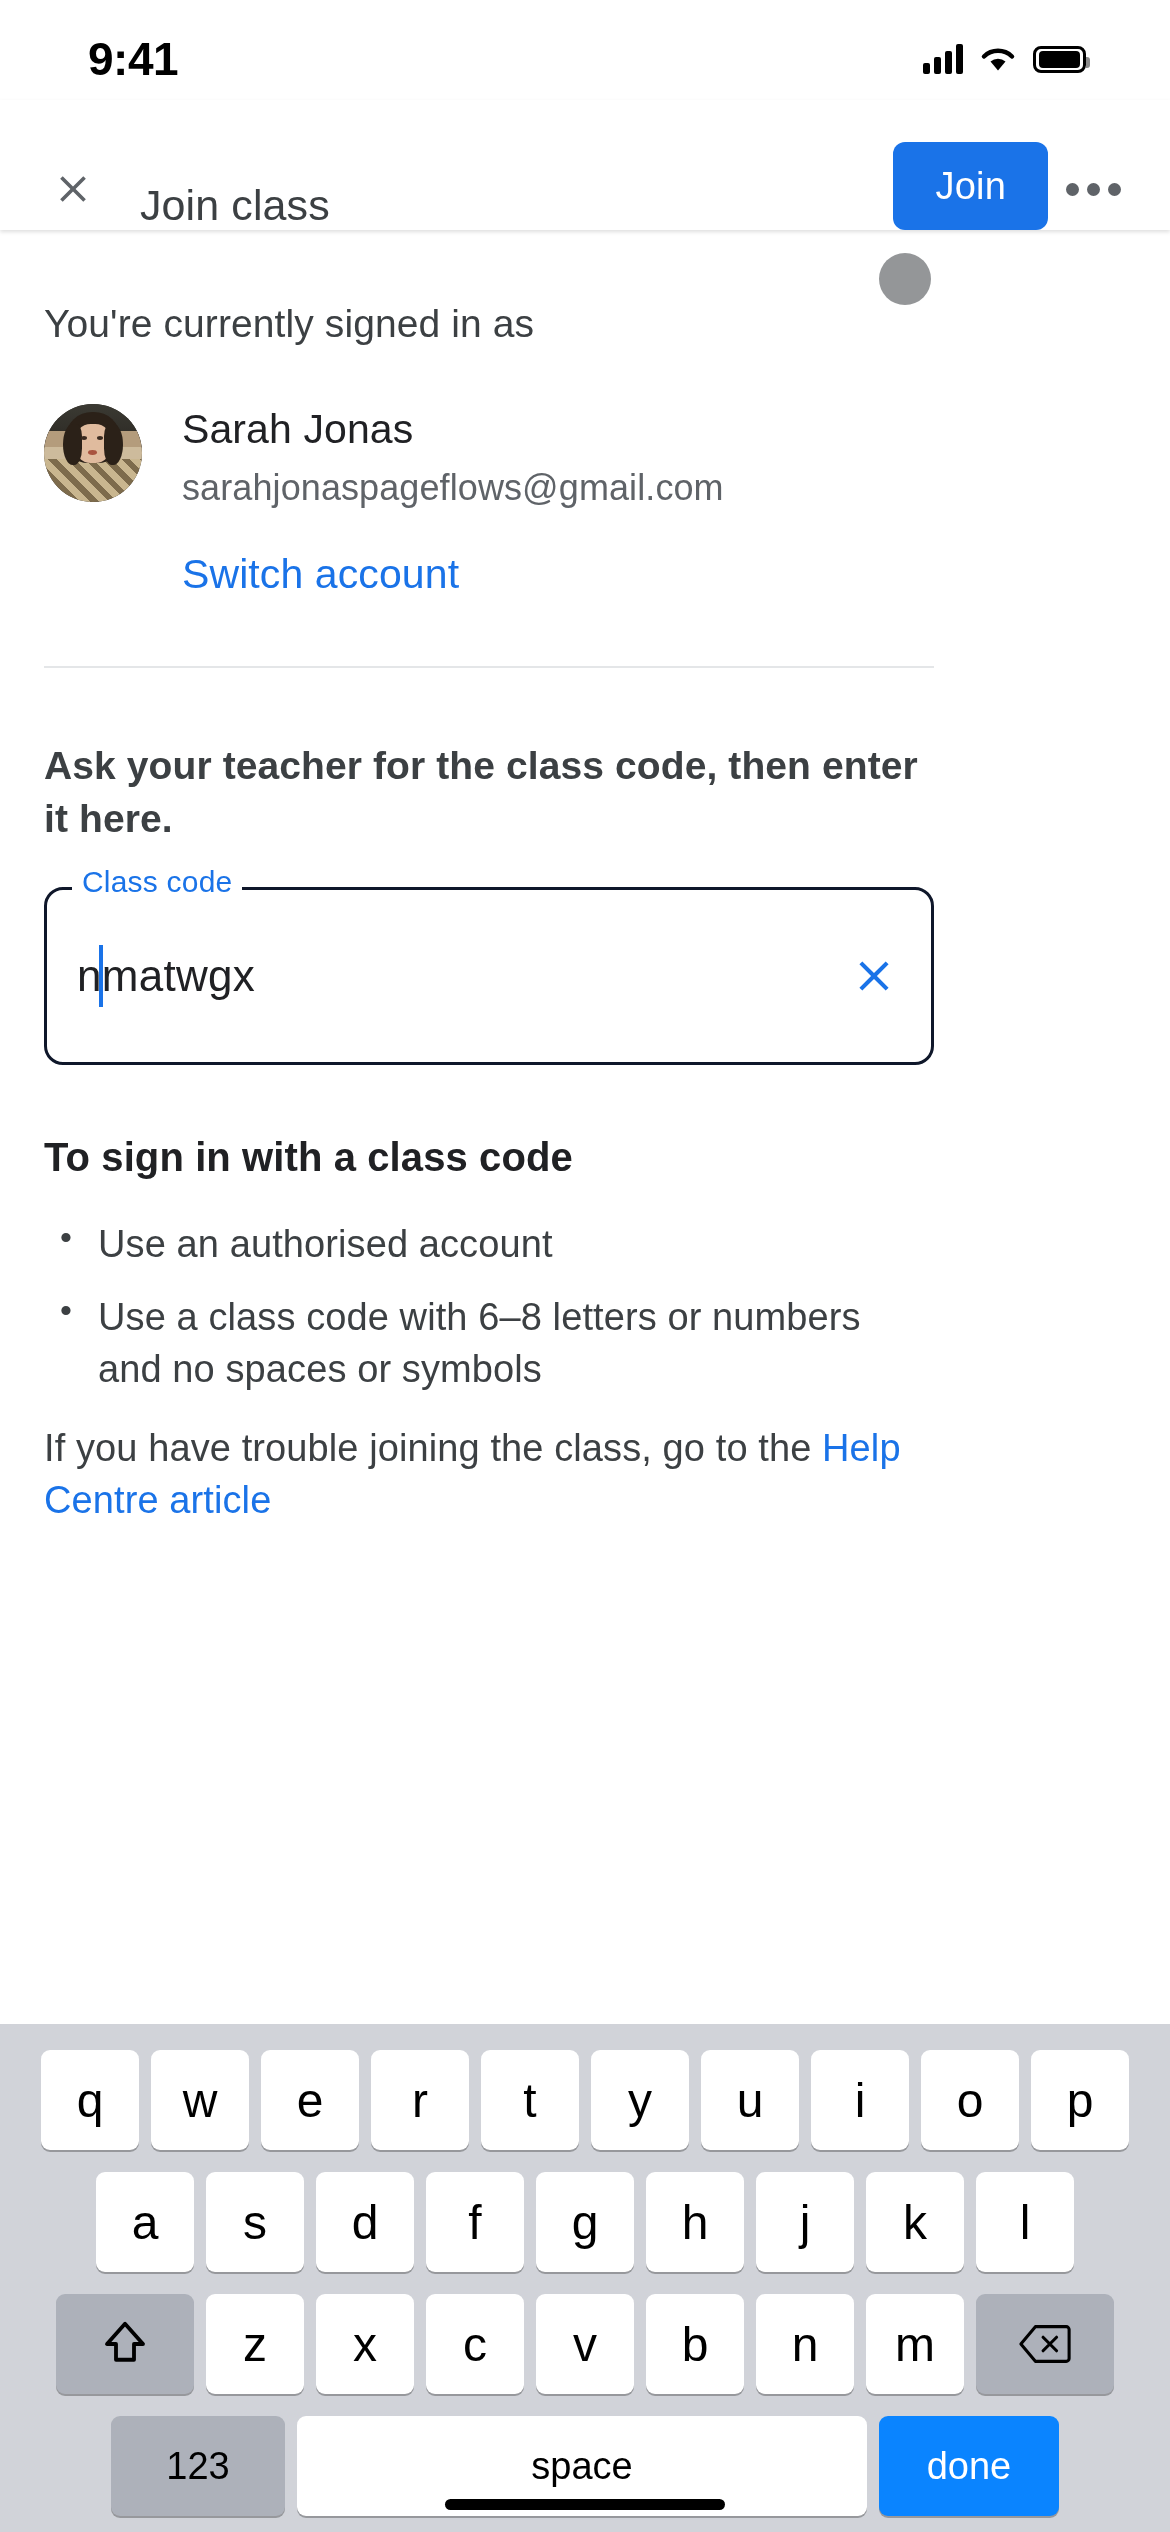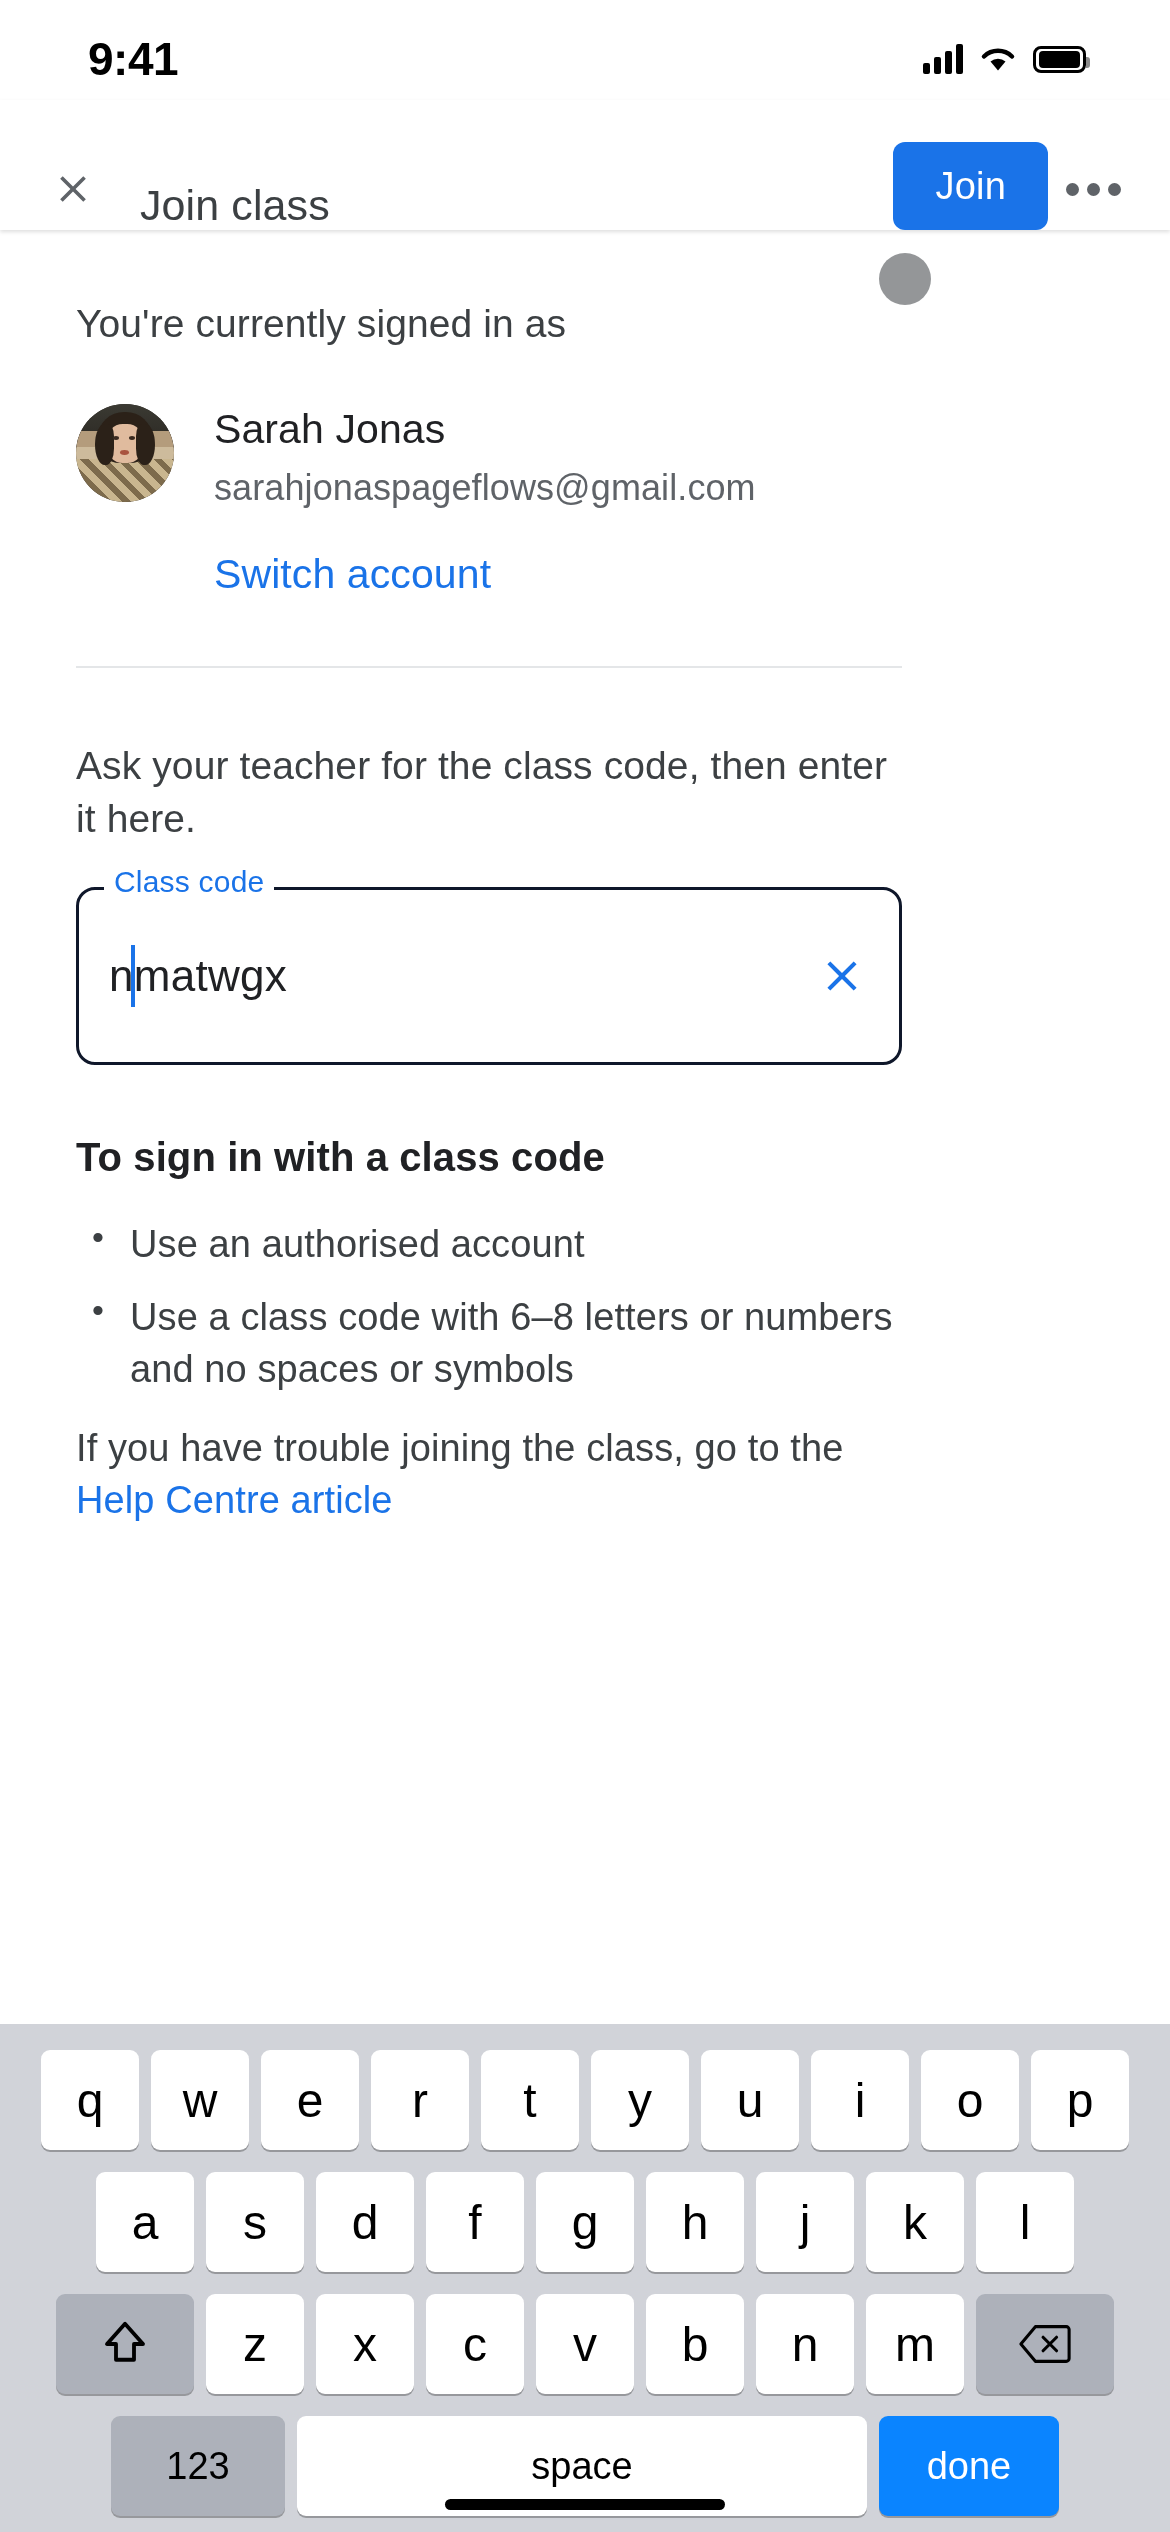--- a/index.html
+++ b/index.html
@@ -70,21 +70,21 @@
   
   .touch-cursor{
     position:absolute; left:879px; top:253px; width:52px;height:52px;
     border-radius:50%; background:rgba(60,64,67,.55);
     z-index:6;
   }
 
   
   .content{
     position:absolute;top:230px;left:0;width:978px;height:1400px;
-    background:#fff; padding:0 76px; overflow:hidden;
+    background:#fff; padding:0 44px; overflow:hidden;
   }
   .signed-in-label{
     font-size:39px;color:#3c4043;margin-top:72px;letter-spacing:.1px;
   }
   .account-row{ display:flex; margin-top:58px; }
   .avatar{
     width:98px;height:98px;border-radius:50%;flex-shrink:0;overflow:hidden;
     position:relative;background:#2e2a24;
   }
   .avatar .bg-top{position:absolute;inset:0 0 55% 0;background:linear-gradient(180deg,#3b3a33,#2a2722);}
@@ -102,21 +102,21 @@
 
   .account-text{ margin-left:40px; padding-top:2px;}
   .account-name{ font-size:41px;color:#202124;letter-spacing:.1px;}
   .account-email{ font-size:36px;color:#5f6368;margin-top:14px;letter-spacing:.1px;}
   .switch-account{
     font-size:41px;color:#1a73e8;margin-top:42px;margin-left:138px;letter-spacing:.1px;
   }
   .divider{ height:2px;background:#e4e6e8;margin-top:68px; }
 
   .ask-text{
-    font-size:39px;color:#3c4043;margin-top:72px;line-height:1.35;letter-spacing:.1px;
+    font-size:39px;color:#3c4043;margin-top:72px;line-height:1.35;letter-spacing:.1px;font-weight:bold;
   }
 
   
   .field-wrap{ position:relative; margin-top:42px; }
   .field-box{
     border:3px solid #0f172a;border-radius:19px;height:178px;
     display:flex;align-items:center;padding:0 28px 0 30px;
   }
   .field-legend{
     position:absolute;top:-22px;left:28px;background:#fff;padding:0 10px;

